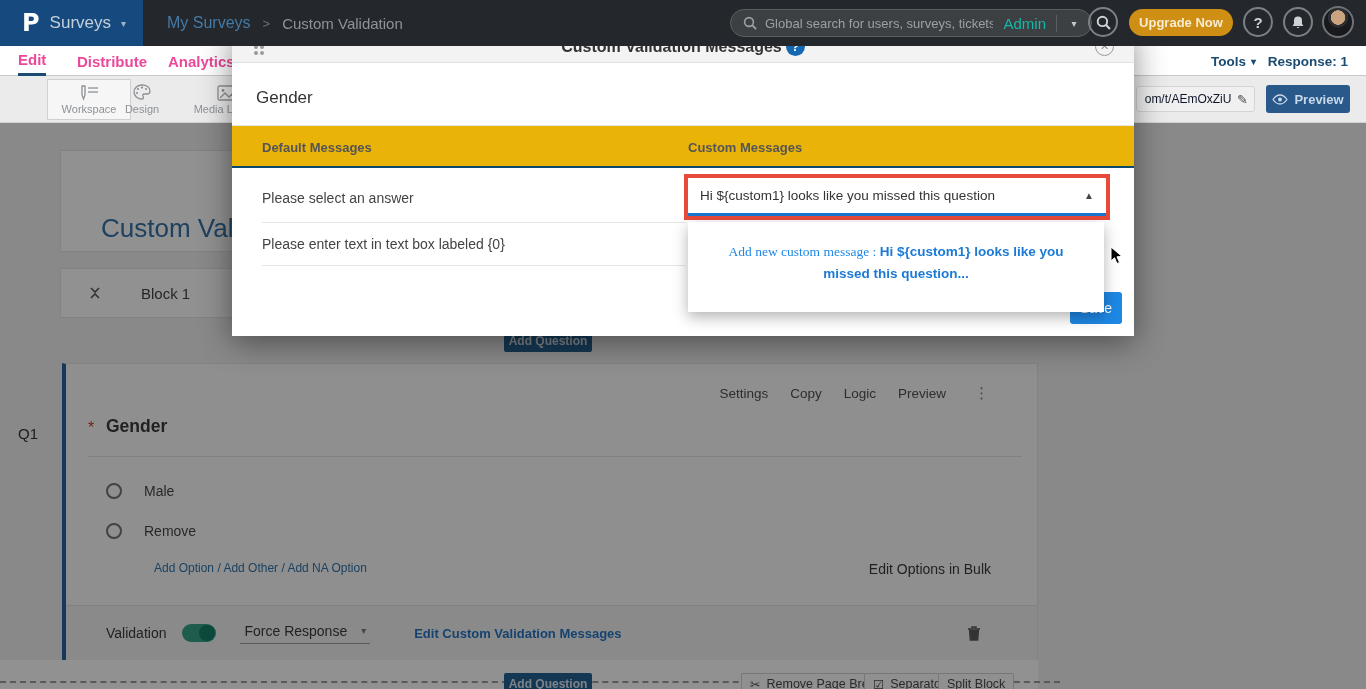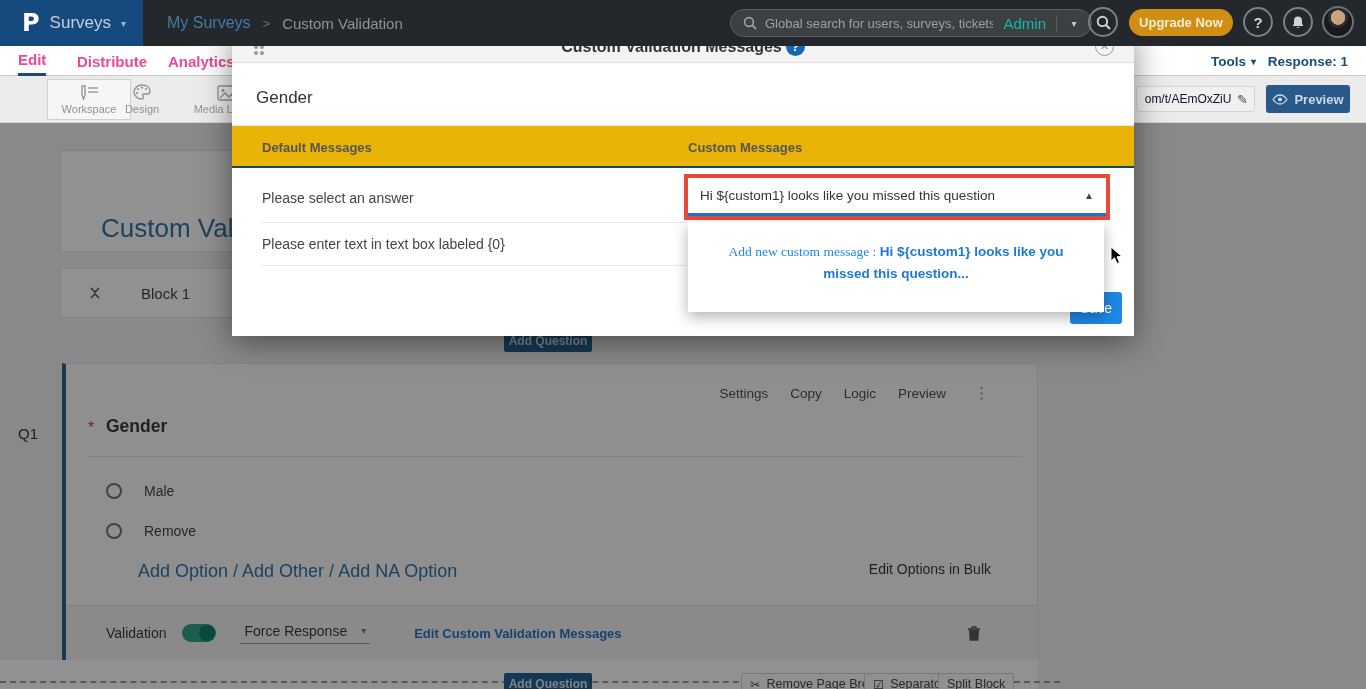--- a/index.html
+++ b/index.html
@@ -57,21 +57,21 @@
   #q1-label { position:absolute; left:18px; top:302px; color:#2c2c2c; font-size:15px; }
   #qmenu { position:absolute; right:48px; top:20px; display:flex; gap:22px; color:#4a4a4a; font-size:13.5px; align-items:center; }
   #qmenu-dots { color:#777; font-size:15px; margin-left:6px; }
   #q-required { position:absolute; left:22px; top:55px; color:#c0392b; font-size:16px; }
   #q-title { position:absolute; left:40px; top:52px; color:#333; font-size:17.5px; font-weight:bold; }
   #q-divider { position:absolute; left:22px; top:92px; width:934px; border-top:1px solid #e2e2e2; }
   .optrow { position:absolute; left:40px; display:flex; align-items:center; gap:22px; }
   #opt-0 { top:119px; } #opt-1 { top:159px; }
   .radio { width:16px; height:16px; border:2px solid #6f6f6f; border-radius:50%; background:transparent; }
   .optlabel { color:#3f3f3f; font-size:14px; }
-  #optlinks { position:absolute; left:72px; top:197px; color:#2a6fa8; font-size:18px; }
+  #optlinks { position:absolute; left:88px; top:197px; color:#2a6fa8; font-size:12px; }
   #bulk-link { position:absolute; right:46px; top:197px; color:#333; font-size:14px; }
   #q-footer { position:absolute; left:0; bottom:0; width:100%; height:55px; background:#f3f3f3; border-top:1px solid #e2e2e2; display:flex; align-items:center; }
   #validation-label { margin-left:40px; color:#333; font-size:14px; }
   #toggle { margin-left:16px; width:34px; height:18px; background:#2f9e83; border-radius:9px; position:relative; }
   #toggle-knob { position:absolute; right:1px; top:1px; width:16px; height:16px; border-radius:50%; background:#0d7a63; }
   #force-response { margin-left:24px; color:#333; font-size:14px; border-bottom:1px solid #999; padding:0 4px 4px 4px; display:flex; gap:14px; align-items:center; }
   #fr-caret { color:#777; font-size:10px; }
   #edit-custom-link { margin-left:44px; color:#1d71c4; font-size:13px; font-weight:bold; }
   #trash-wrap { margin-left:auto; margin-right:56px; }
 

